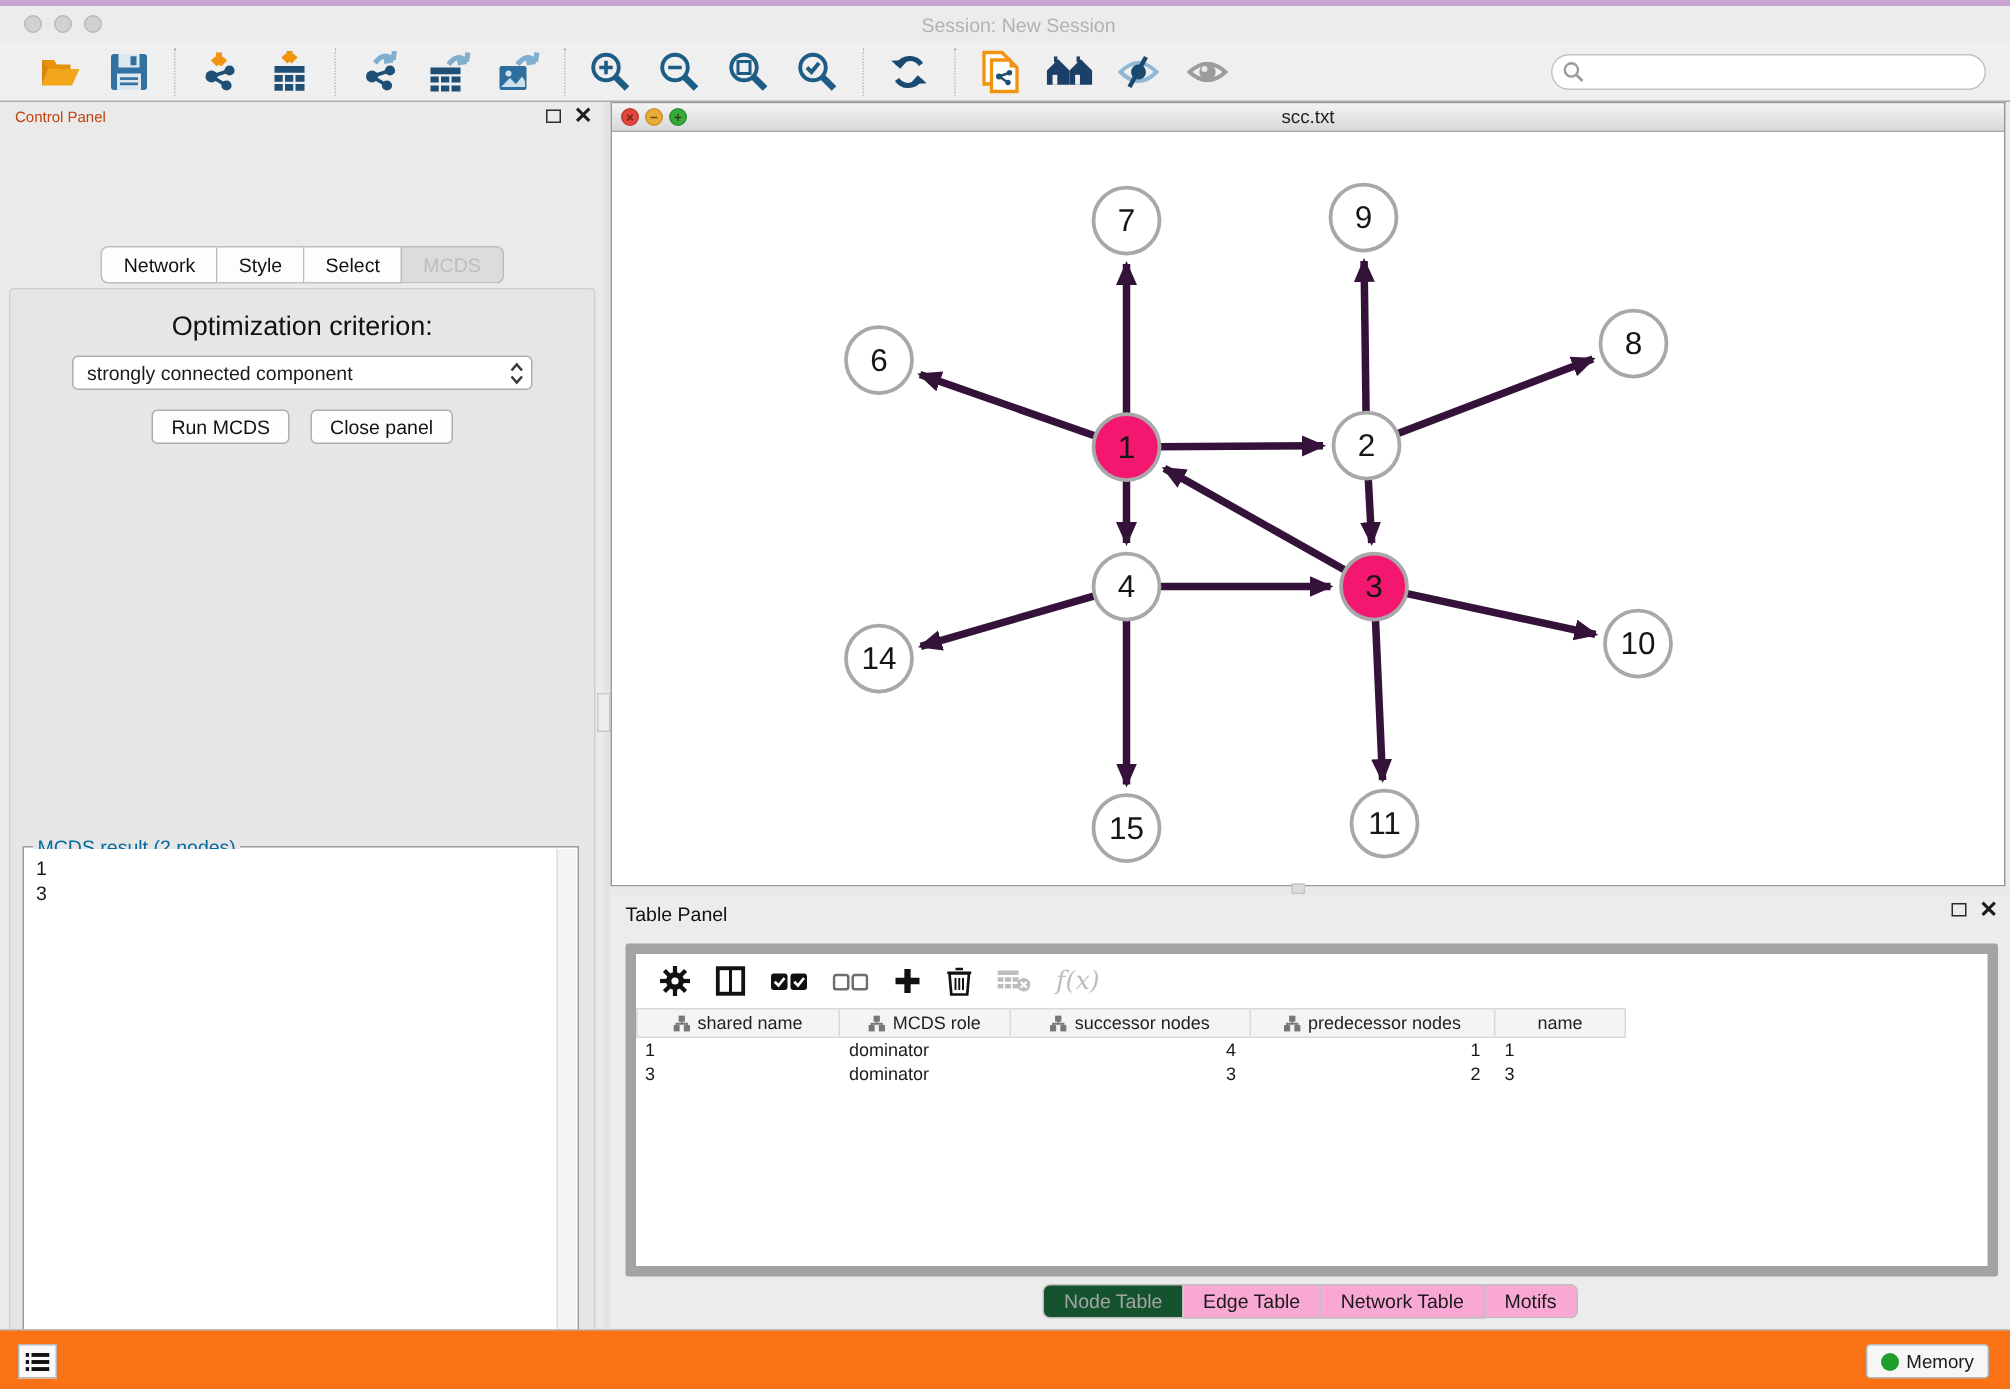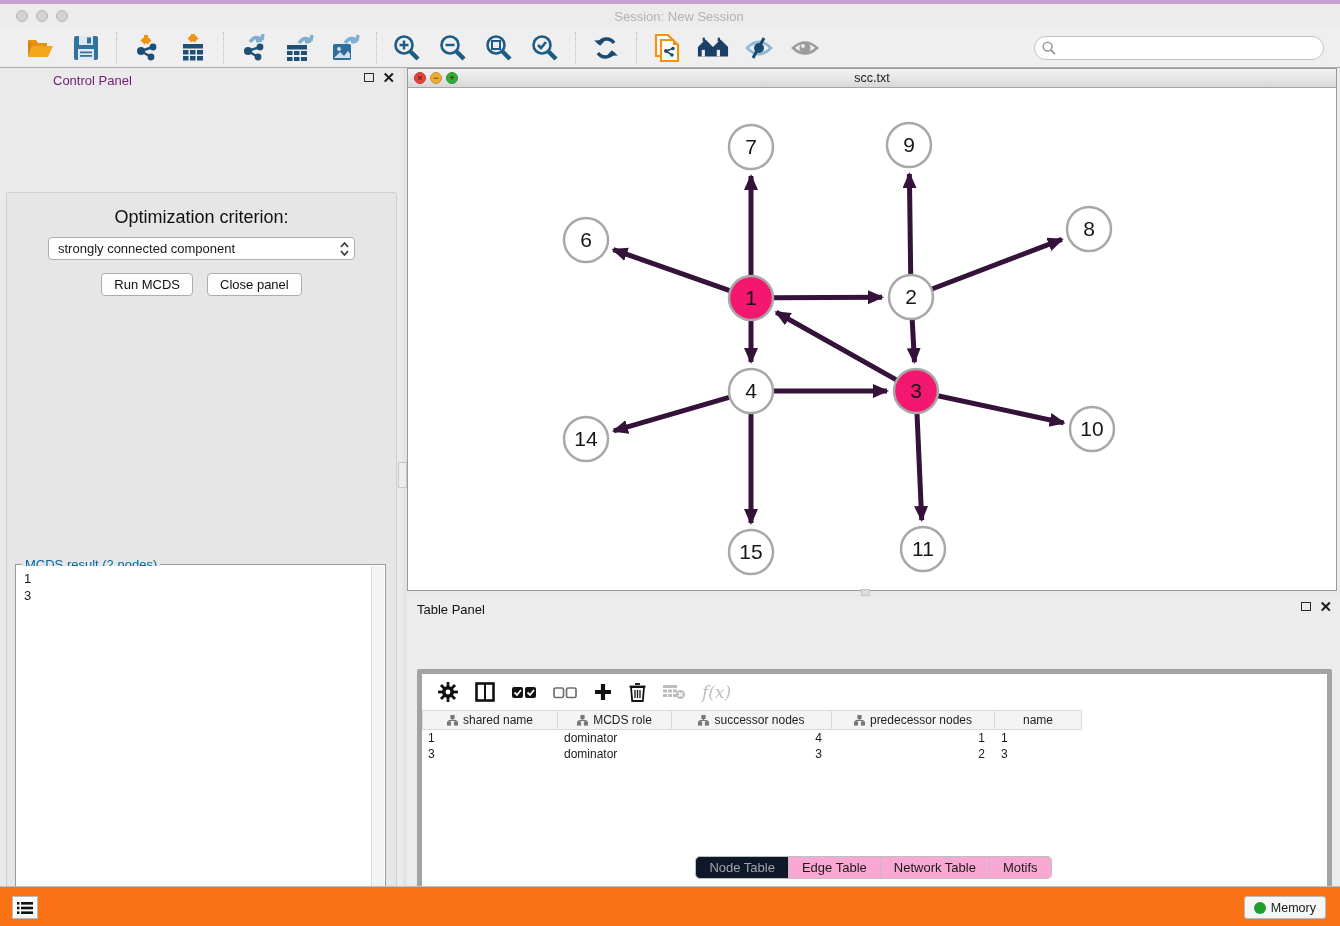--- a/index.html
+++ b/index.html
@@ -19,21 +19,21 @@
   .tb-sep { width:1px; height:32px; border-left:1px dotted #BDBDBD; }
   .tb-btn { width:32px; height:32px; display:flex; align-items:center; justify-content:center; cursor:pointer; }
   .search-wrap { margin-left:auto; margin-right:6px; position:relative; }
   .search-input { width:290px; height:24px; border:1px solid #C2C2C2; border-radius:12px; background:#fff;
     padding:0 8px 0 26px; font-size:13px; outline:none; }
   .search-glass { position:absolute; left:8px; top:5px; }
 
   
   .control-panel { position:absolute; left:0; top:68px; width:403px; height:818px; background:#EAEAEA; }
   .panel-head { position:relative; height:24px; }
-  .panel-head .ph-title { position:absolute; left:10px; top:5px; font-size:13px; color:#701a75;margin-left:43px; }
+  .panel-head .ph-title { position:absolute; left:10px; top:5px; font-size:10px; color:#c2410c; }
   .panel-btns { position:absolute; right:8px; top:4px; display:flex; gap:8px; align-items:center; }
   .float-box { width:10px; height:9px; border:1.6px solid #2b2b2b; display:inline-block; background:transparent; }
   .close-x { font-size:15px; font-weight:bold; color:#1b1b1b; line-height:11px; }
 
   .tabbar { position:absolute; left:0; top:96px; width:403px; display:flex; justify-content:center; }
   .seg { display:flex; }
   .seg .tab { font-size:13px; padding:4px 14px; background:#FDFDFD; border:1px solid #BDBDBD; border-left:none; color:#111; cursor:pointer; }
   .seg .tab:first-child { border-left:1px solid #BDBDBD; border-radius:5px 0 0 5px; }
   .seg .tab:last-child { border-radius:0 5px 5px 0; }
   .seg .tab.sel { background:#DCDCDC; color:#BDBDBD; }
@@ -72,41 +72,41 @@
   .tl.red { background:#E2463D; border:1px solid #C03A32; }
   .tl.yel { background:#E8AC38; border:1px solid #CC9327; }
   .tl.grn { background:#35AC38; border:1px solid #2B8F2E; }
   .net-canvas { position:relative; width:928px; height:502px; background:#fff; overflow:hidden; }
 
   
   .table-panel { position:absolute; left:407px; top:597px; width:933px; height:289px; background:#ECECEC; }
   .tp-head { position:relative; height:26px; }
   .tp-title { position:absolute; left:10px; top:5px; font-size:13px; color:#111; }
   .tp-box { position:absolute; left:10px; top:32px; width:915px; height:222px; background:#fff;
-    border:5px solid #a3a3a3; border-radius:2px; overflow:hidden;margin-top:40px; }
+    border:7px solid #a3a3a3; border-radius:2px; overflow:hidden; }
   .tp-toolbar { display:flex; align-items:center; gap:17px; height:36px; padding:0 0 0 16px; }
   .tp-toolbar .tico { display:flex; align-items:center; justify-content:center; cursor:pointer; }
   .fx { font-family:"DejaVu Serif", serif; font-style:italic; font-size:17px; color:#BDBDBD; }
 
   .grid-head { display:flex; height:20px; background:#F4F4F4; border-top:1px solid #D9D9D9; border-bottom:1px solid #D9D9D9; width:660px; }
   .gh-cell { display:flex; align-items:center; justify-content:center; gap:5px; font-size:12px; color:#222;
     border-right:1px solid #D9D9D9; height:100%; cursor:pointer; }
   .gh-cell:first-child { border-left:1px solid #D9D9D9; }
   .grid-body { font-size:12px; }
   .g-row { display:flex; height:16px; line-height:16px; }
   .g-cell { padding:0 6px; overflow:hidden; white-space:nowrap; }
   .col0 { width:136px; } .col1 { width:114px; } .col2 { width:160px; text-align:right; }
   .col3 { width:163px; text-align:right; } .col4 { width:87px; }
   .g-row .col2, .g-row .col3 { padding-right:10px; }
 
   .tp-tabs { position:absolute; left:0; top:259px; width:933px; display:flex; justify-content:center; }
   .tp-tabs .tab { font-size:13px; padding:3px 13px; background:#f9a8d4; border:1px solid #BFBFBF; border-left:none; cursor:pointer; }
   .tp-tabs .tab:first-child { border-left:1px solid #BFBFBF; border-radius:5px 0 0 5px; }
   .tp-tabs .tab:last-child { border-radius:0 5px 5px 0; }
-  .tp-tabs .tab.sel { background:#0f172a; color:#A5A5A5; }
+  .tp-tabs .tab.sel { background:#14532d; color:#A5A5A5; }
 
   
   .statusbar { position:absolute; left:0; top:886px; width:1340px; height:40px; background:#f97316; border-top:1px solid #BEBEBE; }
   .menu-btn { position:absolute; left:12px; top:9px; width:26px; height:23px; background:#FAFAFA;
     border:1px solid #B9B9B9; display:flex; align-items:center; justify-content:center; cursor:pointer; }
   .memory-btn { position:absolute; right:14px; top:9px; height:23px; background:#F6F6F6; border:1px solid #B9B9B9;
     border-radius:3px; display:flex; align-items:center; gap:5px; padding:0 9px; font-size:12.5px; cursor:pointer; }
   .mem-dot { width:12px; height:12px; border-radius:50%; background:#1E9E2C; }
   svg { display:block; }
 </style>
@@ -294,20 +294,28 @@
   </div>
 </div>
 
 <div class="control-panel">
   <div class="panel-head">
     <span class="ph-title">Control Panel</span>
     <span class="panel-btns">
       <span class="float-box"></span>
       <span class="close-x">✕</span>
     </span>
+  </div>
+  <div class="tabbar">
+    <div class="seg">
+      <div class="tab">Network</div>
+      <div class="tab">Style</div>
+      <div class="tab">Select</div>
+      <div class="tab sel">MCDS</div>
+    </div>
   </div>
   <div class="cp-inner">
     <div class="opt-label">Optimization criterion:</div>
     <div class="select-box">
       <span>strongly connected component</span>
       <span class="select-steppers">
         <svg width="9" height="16" viewBox="0 0 9 16">
             <path d="M1 6 L4.5 2 L8 6" stroke="#3A3A3A" stroke-width="1.7" fill="none"></path>
             <path d="M1 10 L4.5 14 L8 10" stroke="#3A3A3A" stroke-width="1.7" fill="none"></path>
           </svg>

